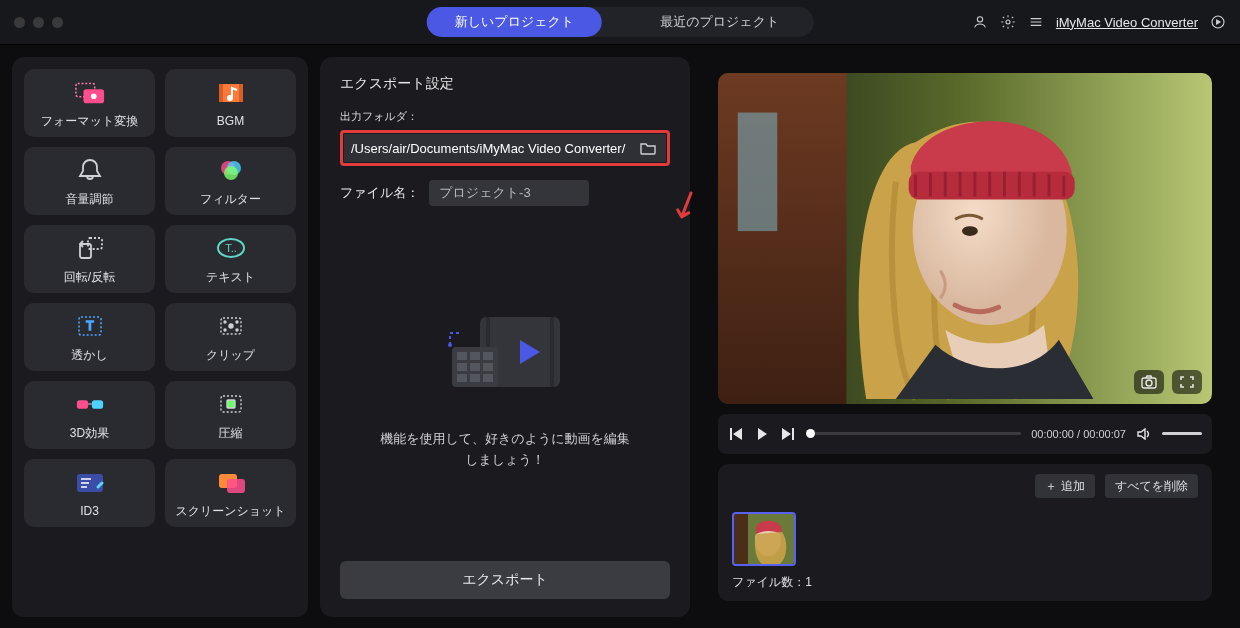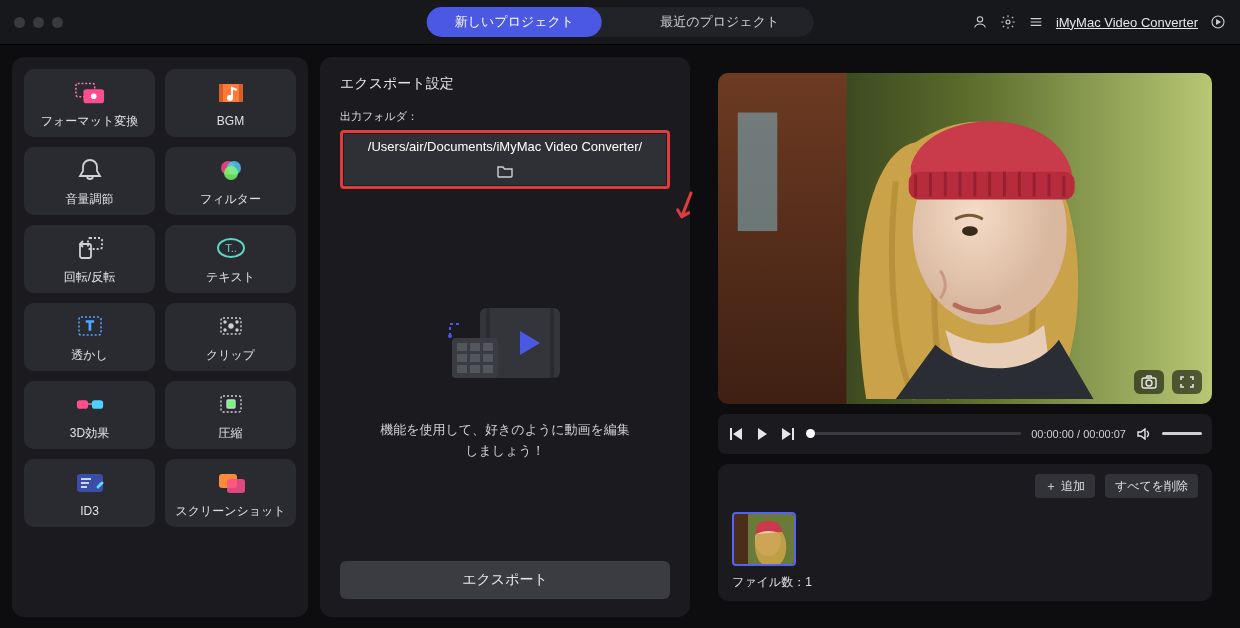--- a/index.html
+++ b/index.html
@@ -35,21 +35,21 @@
   .sidepanel,.midpanel,.rightpanel{background:var(--bg2);border-radius:12px;box-sizing:border-box;}
   .sidepanel{width:296px;padding:12px;overflow:auto;}
   .tools{display:grid;grid-template-columns:1fr 1fr;gap:10px;}
   .tool{background:var(--tile);border-radius:10px;height:68px;display:flex;flex-direction:column;align-items:center;justify-content:center;gap:6px;cursor:pointer;}
   .tool-label{font-size:12px;color:#e0e0e4;}
   .tool-ico{width:30px;height:30px;display:flex;align-items:center;justify-content:center;font-size:20px;}
 
   .midpanel{flex:0 0 370px;display:flex;flex-direction:column;padding:18px 20px;position:relative;overflow:visible;}
   .midpanel h3{margin:0 0 10px 0;font-size:14px;font-weight:500;}
   .label{font-size:11px;color:#d8d8dc;margin:6px 0 6px;}
-  .path-row{display:flex;align-items:center;gap:8px;background:#2f3036;border:3px solid var(--red);border-radius:4px;padding:6px 8px;box-shadow:0 0 0 1px rgba(0,0,0,.4) inset;flex-direction:column;}
+  .path-row{display:flex;align-items:center;gap:8px;background:#2f3036;border:3px solid var(--red);border-radius:4px;padding:6px 8px;box-shadow:0 0 0 1px rgba(0,0,0,.4) inset;}
   .path-text{flex:1;font-size:13px;color:#fff;white-space:nowrap;overflow:hidden;}
   .folder-btn{width:22px;height:18px;display:flex;align-items:center;justify-content:center;cursor:pointer;color:#cfcfd4;}
   .fn-row{display:flex;align-items:center;gap:10px;margin-top:14px;}
   .fn-input{background:#34353b;border:none;border-radius:4px;height:26px;padding:0 10px;color:#b7b7bd;font-size:13px;width:140px;}
   .mid-illus{flex:1;display:flex;flex-direction:column;align-items:center;justify-content:center;gap:14px;margin-top:8px;}
   .illus-box{width:150px;height:110px;position:relative;}
   .illus-text{font-size:13px;color:#cfcfd4;text-align:center;line-height:1.6;max-width:260px;}
   .export-btn{margin-top:auto;background:#3b3c42;border:none;color:#e8e8ea;height:38px;border-radius:6px;font-size:14px;cursor:pointer;}
   .arrow-annot{position:absolute;right:-12px;top:136px;color:var(--red);font-size:26px;transform:rotate(-30deg);pointer-events:none;}
 
@@ -246,20 +246,24 @@
   <div class="midpanel">
     <h3>エクスポート設定</h3>
     <div class="label">出力フォルダ：</div>
     <div class="path-row">
       <div class="path-text">/Users/air/Documents/iMyMac Video Converter/</div>
       <div class="folder-btn">
         <svg width="18" height="14" viewBox="0 0 18 14" fill="none" stroke="currentColor" stroke-width="1.4">
             <path d="M2 3h5l1.5 2H16v7a1 1 0 01-1 1H3a1 1 0 01-1-1V3z"></path>
           </svg>
       </div>
+    </div>
+    <div class="fn-row">
+      <div>ファイル名：</div>
+      <input class="fn-input" value="プロジェクト-3" style="">
     </div>
 
     <div class="mid-illus">
       <div class="illus-box">
         <svg width="150" height="110" viewBox="0 0 150 110">
           <rect x="50" y="12" width="80" height="70" rx="6" fill="#34353b"></rect>
           <rect x="56" y="12" width="4" height="70" fill="#2a2b30"></rect>
             <rect x="120" y="12" width="4" height="70" fill="#2a2b30"></rect>
           <path d="M90 35l20 12-20 12z" fill="#4a58e3"></path>
           <rect x="22" y="42" width="46" height="40" rx="4" fill="#3b3c42"></rect>

